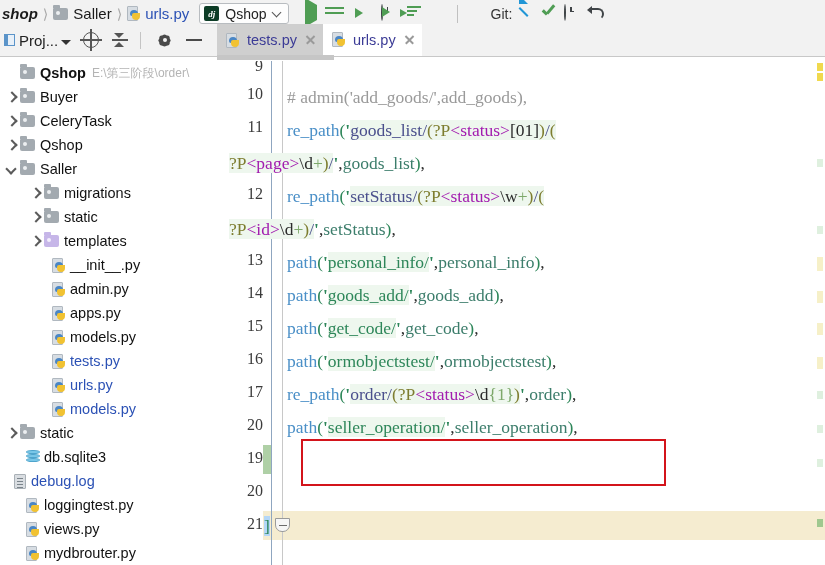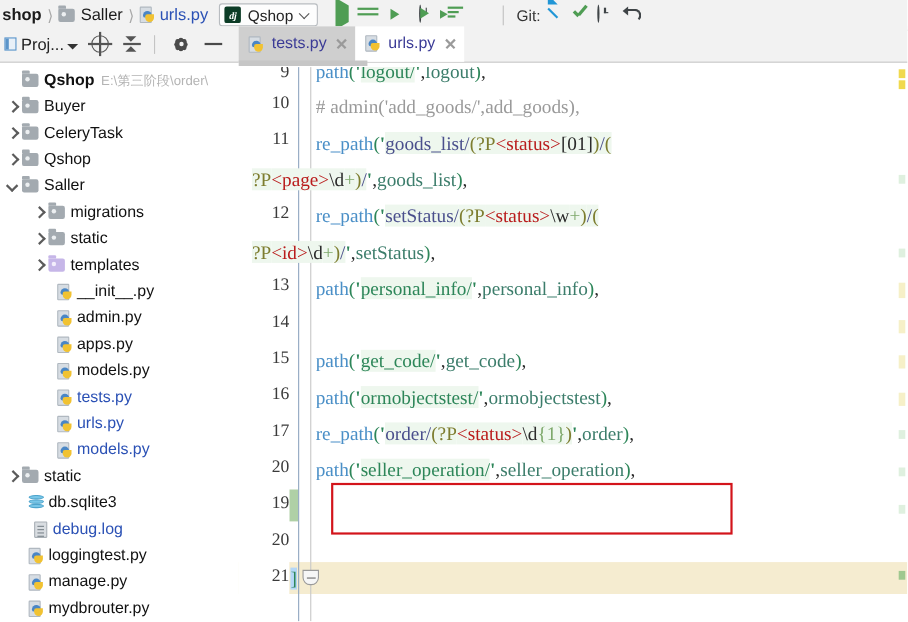--- a/index.html
+++ b/index.html
@@ -17,21 +17,21 @@
   .topbar {
     position:absolute; left:0; top:0; width:825px; height:28px;
     background:#f2f2f2;
     display:flex; align-items:center;
     border-bottom:1px solid #c8c8c8;
   }
   .crumbs { display:flex; align-items:center; padding-left:2px; height:100%; }
   .crumb { display:flex; align-items:center; font-size:15px; }
   .crumb-sep { color:#a8a8a8; margin:0 5px; font-size:14px; }
   .crumb-txt { color:#1a1a1a; }
-  .crumb-txt.bold { font-weight:bold; }
+  .crumb-txt.bold { font-weight:bold;font-style:italic; }
   .crumb-txt.link { color:#2b51b5; }
   .folder-ico {
     width:15px; height:12px; position:relative; margin-right:5px;
     background:#a3aab0; border-radius:1px 2px 2px 2px;
   }
   .folder-ico::before {
     content:""; position:absolute; left:0; top:-3px; width:7px; height:3px;
     background:#a3aab0; border-radius:1px 1px 0 0;
   }
   .folder-ico::after {
@@ -123,21 +123,21 @@
   }
   .listrun i:nth-child(1){ top:1px; width:14px; }
   .listrun i:nth-child(2){ top:5px; width:10px; }
   .listrun i:nth-child(3){ top:9px; width:7px; }
   .listrun u {
     position:absolute; right:0; top:4px; width:0; height:0; border-left:7px solid #4f9d54;
     border-top:4.5px solid transparent; border-bottom:4.5px solid transparent;
   }
   .stopsq { width:13px; height:13px; background:#adadad; margin:2px 0 0 1px; }
 
-  .git-grp { display:flex; align-items:center; gap:6px; margin-left:5px; }
+  .git-grp { display:flex; align-items:center; gap:6px; margin-left:26px; }
   .git-lbl { font-size:14px; color:#333; }
   .arr-dl {
     width:15px; height:15px; position:relative;
   }
   .arr-dl::before {
     content:""; position:absolute; left:2px; top:2px; width:12px; height:2.4px;
     background:#2196d6; transform:rotate(45deg); transform-origin:left top;
   }
   .arr-dl::after {
     content:""; position:absolute; left:1px; bottom:1px;
@@ -297,21 +297,21 @@
   .cl { position:absolute; left:0; white-space:pre; }
 
   .k-fn    { color:#4a8fc7; }
   .k-str   { color:#2d8659; }
   .k-quote { color:#2d8659; font-weight:bold; }
   .k-punct { color:#2b2b2b; }
   .k-cmt   { color:#9a9a9a; }
   .k-var   { color:#3c7d6b; }
   .k-rx-lit{ color:#4a4f8c; }
   .k-rx-grp{ color:#7d7d2f; }
-  .k-rx-name{ color:#b91c1c; }
+  .k-rx-name{ color:#a21caf; }
   .k-rx-cls{ color:#2b2b2b; }
   .k-rx-qnt{ color:#7da86a; }
   .k-paren { color:#2d8659; }
 
   .strbg { background:#eef7ee; }
 
   .curline {
     position:absolute; left:0; width:608px; height:29px; background:#f5ecd0;
   }
   .sel-hl { background:#b4d7f7; }
@@ -535,39 +535,39 @@
       <span class="tname2">static</span>
     </div>
     <div class="trow" style="padding-left:26px">
       <span class="db-ico">
           <i></i>
           <i></i>
           <i></i>
         </span>
       <span class="tname2">db.sqlite3</span>
     </div>
-    <div class="trow" style="padding-left:31px">
+    <div class="trow" style="padding-left:14px">
       <span class="log-ico"></span>
       <span class="tname2 blue">debug.log</span>
     </div>
     <div class="trow" style="padding-left:26px">
       <span class="py-ico">
           <i class="sheet"></i>
           <i class="b1"></i>
           <i class="b2"></i>
         </span>
       <span class="tname2">loggingtest.py</span>
     </div>
     <div class="trow" style="padding-left:26px">
       <span class="py-ico">
           <i class="sheet"></i>
           <i class="b1"></i>
           <i class="b2"></i>
         </span>
-      <span class="tname2">manage.py</span>
+      <span class="tname2">views.py</span>
     </div>
     <div class="trow" style="padding-left:26px">
       <span class="py-ico">
           <i class="sheet"></i>
           <i class="b1"></i>
           <i class="b2"></i>
         </span>
       <span class="tname2">mydbrouter.py</span>
     </div>
   </div>
@@ -595,34 +595,34 @@
       <div class="lnum" style="top:421px">20</div>
       <div class="lnum" style="top:454px">21</div>
     </div>
 
     <div class="vline1"></div>
     <div class="vline2"></div>
 
     <div class="codewrap">
 
       
-      <div class="cl" style="top:-6px"><span class="k-fn">path</span><span class="k-paren">(</span><span class="k-quote">'</span><span class="strbg k-str">logout/</span><span class="k-quote">'</span><span class="k-punct">,</span><span class="k-var">logout</span><span class="k-paren">)</span><span class="k-punct">,</span></div>
 
       
       <div class="cl" style="top:26px"><span class="k-cmt"># admin('add_goods/',add_goods),</span></div>
 
       
       <div class="cl" style="top:59px"><span class="k-fn">re_path</span><span class="k-paren">(</span><span class="k-quote">'</span><span class="strbg k-rx-lit">goods_list/</span><span class="strbg k-rx-grp">(?P</span><span class="strbg k-rx-name">&lt;status&gt;</span><span class="strbg k-rx-cls">[01]</span><span class="strbg k-rx-grp">)</span><span class="strbg k-rx-lit">/</span><span class="strbg k-rx-grp">(</span></div>
       <div class="cl" style="top:92px; left:-58px"><span class="strbg k-rx-grp">?P</span><span class="strbg k-rx-name">&lt;page&gt;</span><span class="strbg k-rx-cls">\d</span><span class="strbg k-rx-qnt">+</span><span class="strbg k-rx-grp">)</span><span class="strbg k-rx-lit">/</span><span class="k-quote">'</span><span class="k-punct">,</span><span class="k-var">goods_list</span><span class="k-paren">)</span><span class="k-punct">,</span></div>
 
       
       <div class="cl" style="top:125px"><span class="k-fn">re_path</span><span class="k-paren">(</span><span class="k-quote">'</span><span class="strbg k-rx-lit">setStatus/</span><span class="strbg k-rx-grp">(?P</span><span class="strbg k-rx-name">&lt;status&gt;</span><span class="strbg k-rx-cls">\w</span><span class="strbg k-rx-qnt">+</span><span class="strbg k-rx-grp">)</span><span class="strbg k-rx-lit">/</span><span class="strbg k-rx-grp">(</span></div>
       <div class="cl" style="top:158px; left:-58px"><span class="strbg k-rx-grp">?P</span><span class="strbg k-rx-name">&lt;id&gt;</span><span class="strbg k-rx-cls">\d</span><span class="strbg k-rx-qnt">+</span><span class="strbg k-rx-grp">)</span><span class="strbg k-rx-lit">/</span><span class="k-quote">'</span><span class="k-punct">,</span><span class="k-var">setStatus</span><span class="k-paren">)</span><span class="k-punct">,</span></div>
 
       <div class="cl" style="top:191px"><span class="k-fn">path</span><span class="k-paren">(</span><span class="k-quote">'</span><span class="strbg k-str">personal_info/</span><span class="k-quote">'</span><span class="k-punct">,</span><span class="k-var">personal_info</span><span class="k-paren">)</span><span class="k-punct">,</span></div>
+      <div class="cl" style="top:224px"><span class="k-fn">path</span><span class="k-paren">(</span><span class="k-quote">'</span><span class="strbg k-str">goods_add/</span><span class="k-quote">'</span><span class="k-punct">,</span><span class="k-var">goods_add</span><span class="k-paren">)</span><span class="k-punct">,</span></div>
       <div class="cl" style="top:257px"><span class="k-fn">path</span><span class="k-paren">(</span><span class="k-quote">'</span><span class="strbg k-str">get_code/</span><span class="k-quote">'</span><span class="k-punct">,</span><span class="k-var">get_code</span><span class="k-paren">)</span><span class="k-punct">,</span></div>
       <div class="cl" style="top:290px"><span class="k-fn">path</span><span class="k-paren">(</span><span class="k-quote">'</span><span class="strbg k-str">ormobjectstest/</span><span class="k-quote">'</span><span class="k-punct">,</span><span class="k-var">ormobjectstest</span><span class="k-paren">)</span><span class="k-punct">,</span></div>
       <div class="cl" style="top:323px"><span class="k-fn">re_path</span><span class="k-paren">(</span><span class="k-quote">'</span><span class="strbg k-rx-lit">order/</span><span class="strbg k-rx-grp">(?P</span><span class="strbg k-rx-name">&lt;status&gt;</span><span class="strbg k-rx-cls">\d</span><span class="strbg k-rx-qnt">{1}</span><span class="strbg k-rx-grp">)</span><span class="k-quote">'</span><span class="k-punct">,</span><span class="k-var">order</span><span class="k-paren">)</span><span class="k-punct">,</span></div>
       <div class="cl" style="top:356px"><span class="k-fn">path</span><span class="k-paren">(</span><span class="k-quote">'</span><span class="strbg k-str">seller_operation/</span><span class="k-quote">'</span><span class="k-punct">,</span><span class="k-var">seller_operation</span><span class="k-paren">)</span><span class="k-punct">,</span></div>
       <div class="cl" style="top:422px"></div>
       <div class="cl" style="top:455px; left:-23px"><span class="sel-hl k-str">]</span></div>
     </div>
 
     <div class="foldmark" style="left:58px; top:457px"></div>
 

